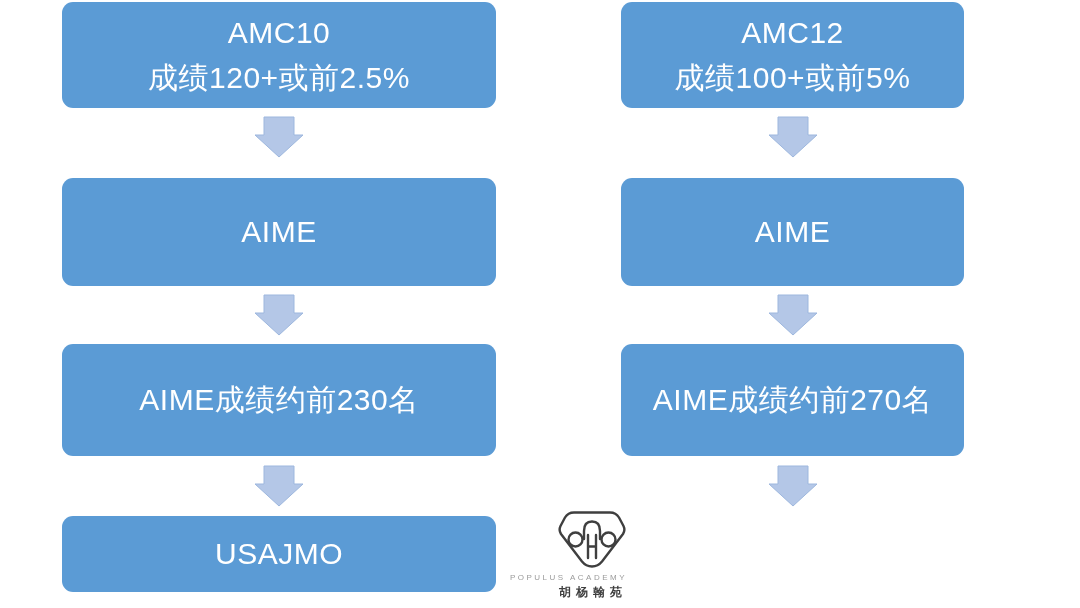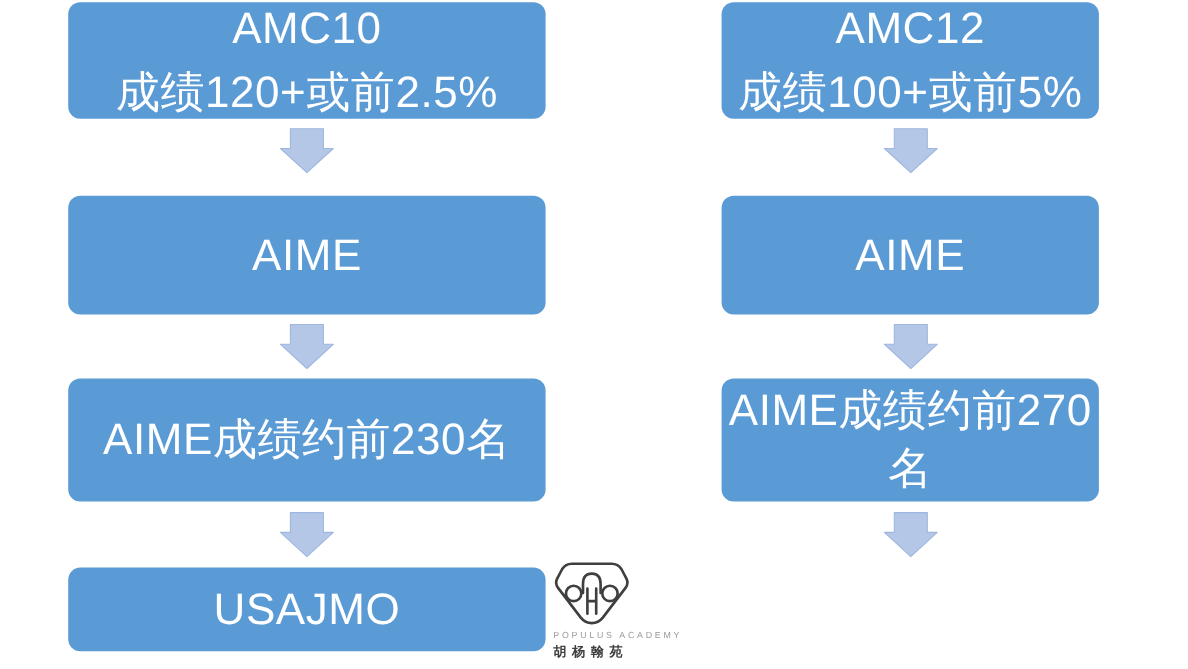--- a/index.html
+++ b/index.html
@@ -11,32 +11,32 @@
     font-family: "Liberation Sans", sans-serif;
     overflow: hidden;
   }
   .track {
     position: absolute;
     top: 2px;
     display: flex;
     flex-direction: column;
   }
   .track-left  { left: 62px;  width: 434px; }
-  .track-right { left: 656px; width: 343px; }
+  .track-right { left: 621px; width: 343px; }
 
   .box {
     background: var(--box-fill, #5b9bd5);
     color: var(--box-text, #ffffff);
     border-radius: 11px;
     display: flex;
     flex-direction: column;
     align-items: center;
     justify-content: center;
     text-align: center;
-    font-size: 40px;
+    font-size: 30px;
     line-height: 1.32;
     row-gap: 5px;
     letter-spacing: 0.5px;
   }
   .row1 { height: 106px; }
   .row2 { height: 108px; margin-top: 12px; }
   .row3 { height: 112px; }
   .row4 { height: 76px; }
 
   .arrow-zone {
@@ -49,21 +49,21 @@
   .gap3 { height: 60px; }
   .arrow-zone svg { display: block; }
 
   .logo {
     position: absolute;
     left: 503px;
     top: 508px;
     width: 124px;
     display: flex;
     flex-direction: column;
-    align-items: flex-start;
+    align-items: flex-end;
   }
   .logo-emblem { width: 70px; height: 62px; }
   .logo-en {
     margin-top: 3px;
     font-size: 8px;
     letter-spacing: 2.5px;
     color: var(--logo-caption, #9b9b9b);
     white-space: nowrap;
   }
   .logo-zh {

